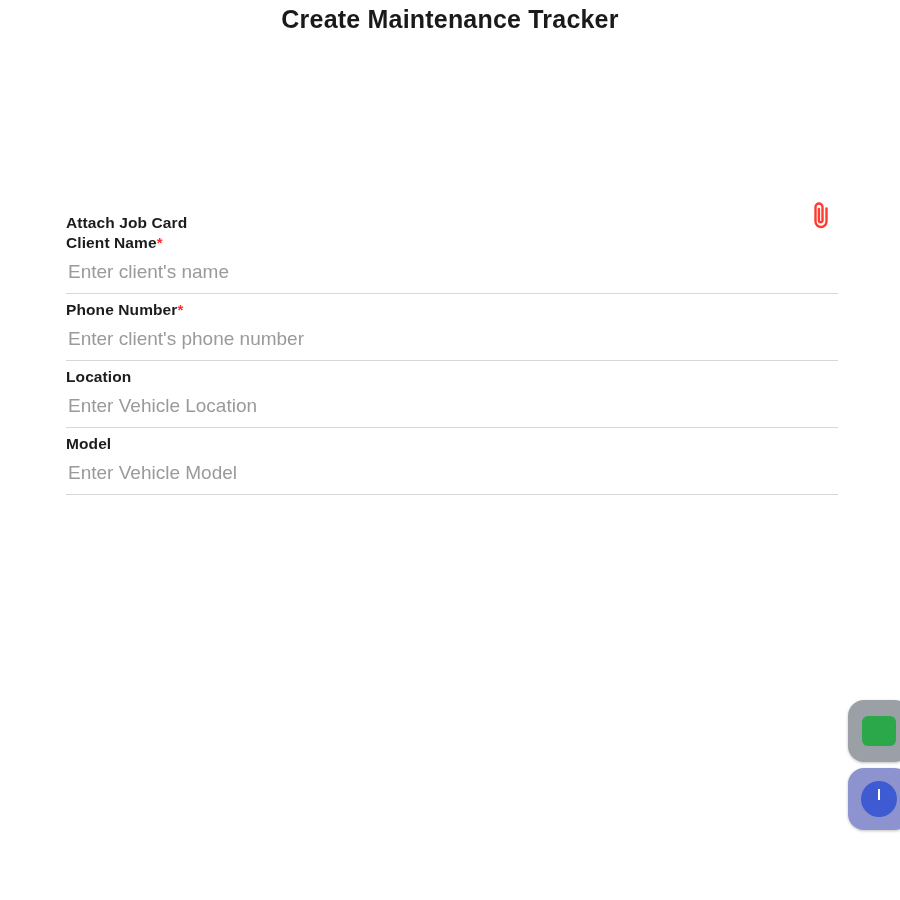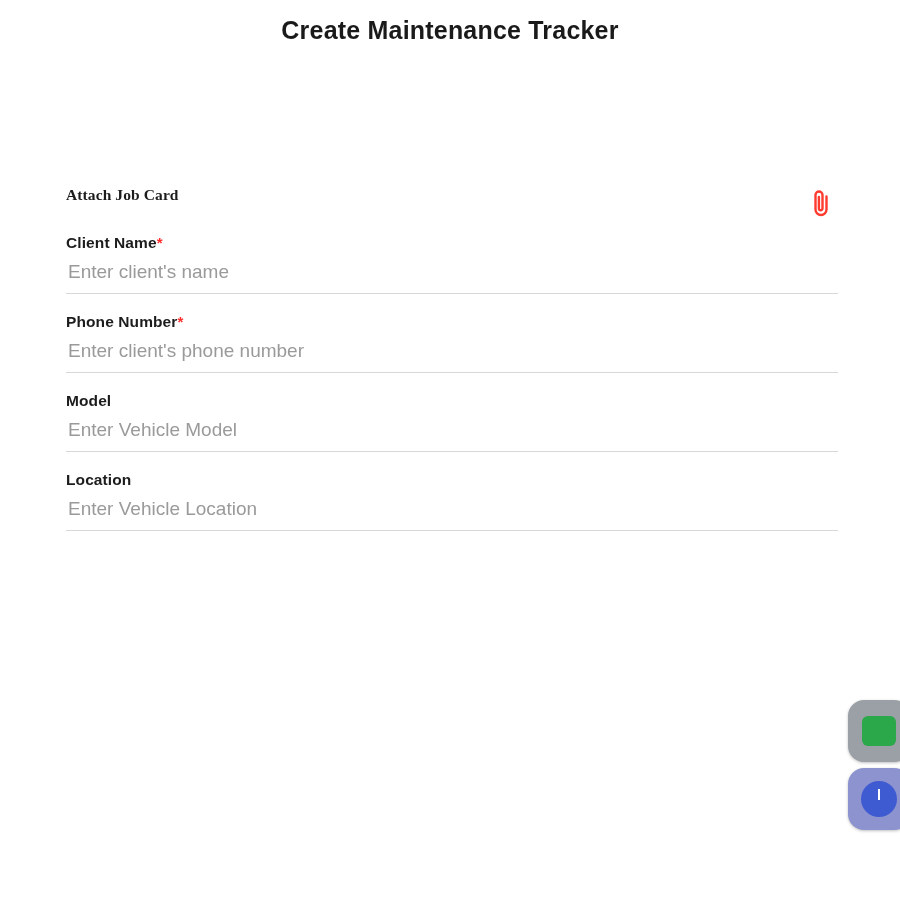--- a/index.html
+++ b/index.html
@@ -15,38 +15,37 @@
     position: relative;
   }
 
   .page-title {
     text-align: center;
     font-size: 25px;
     font-weight: bold;
     color: #1a1a1a;
     letter-spacing: 0.2px;
     padding-top: 2px;
-    margin: 11px;
+    margin: 0;
     height: 36px;
     line-height: 34px;
   }
 
   .form-area {
     position: absolute;
     left: 66px;
     top: 186px;
     width: 772px;
   }
 
   .attach-row {
     display: flex;
-    align-items: flex-start;
+    align-items: flex-end;
     justify-content: space-between;
     height: 46px;
-    font-family: Liberation Serif, serif;
   }
 
   .attach-label {
     font-size: 15.5px;
     font-weight: bold;
     color: #1c1c1c;
     letter-spacing: 0.1px;
   }
 
   .clip-icon {
@@ -88,21 +87,21 @@
     background: transparent;
     padding: 0 0 11px 2px;
     height: 32px;
   }
   .field-input::placeholder {
     color: #9a9a9a;
     font-size: 19px;
   }
 
   .field + .field {
-    margin-top: 19px;
+    margin-top: 7px;
   }
 
   
   .fab-stack {
     position: absolute;
     right: -18px;
     top: 700px;
     width: 70px;
   }
   .fab {
@@ -169,27 +168,27 @@
 
   <div class="field">
     <div class="field-label">
       <span>Phone Number</span><span class="req">*</span>
     </div>
     <input class="field-input" type="text" placeholder="Enter client's phone number" style="">
   </div>
 
 
   <div class="field">
-    <div class="field-label">Model</div>
-    <input class="field-input" type="text" placeholder="Enter Vehicle Model" style="">
+    <div class="field-label">Location</div>
+    <input class="field-input" type="text" placeholder="Enter Vehicle Location" style="">
   </div>
 
   <div class="field">
-    <div class="field-label">Location</div>
-    <input class="field-input" type="text" placeholder="Enter Vehicle Location" style="">
+    <div class="field-label">Model</div>
+    <input class="field-input" type="text" placeholder="Enter Vehicle Model" style="">
   </div>
 
 </div>
 
 <div class="fab-stack">
   <div class="fab fab-whatsapp">
     <span class="fab-inner-green"></span>
   </div>
   <div class="fab fab-clock">
     <span class="fab-inner-blue"></span>

